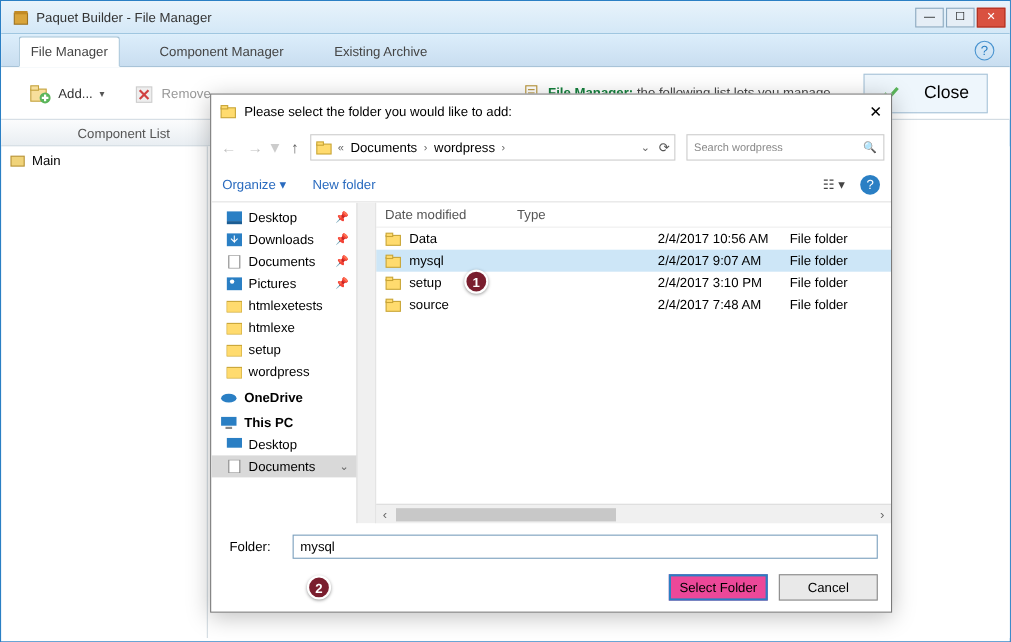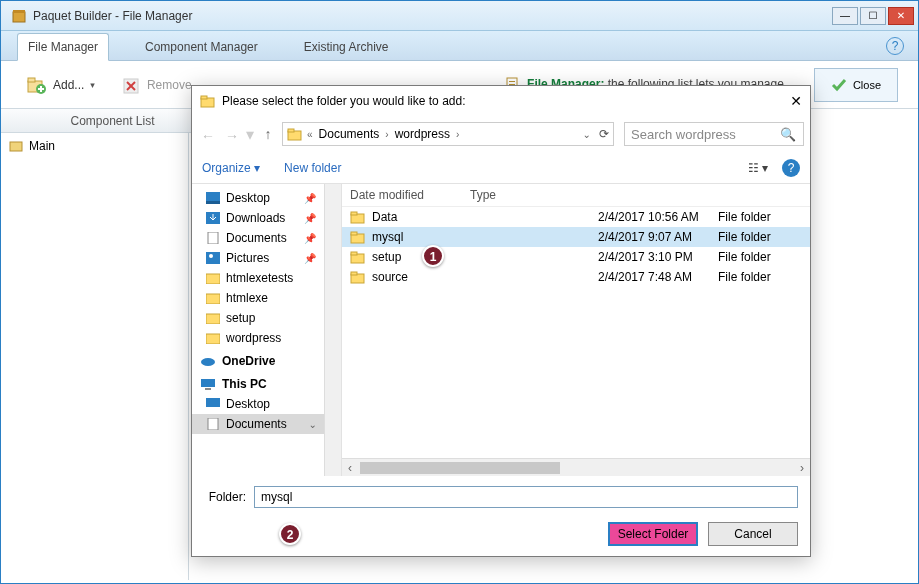--- a/index.html
+++ b/index.html
@@ -20,21 +20,21 @@
 .tabbar .help-icon { position: absolute; right: 14px; top: 6px; color: #2a7fc4; width: 18px; height: 18px; border: 1px solid #4a94d0; border-radius: 50%; text-align: center; font-size: 12px; line-height: 16px; }
 
 
 .ribbon { background: #fff; height: 48px; display: flex; align-items: center; padding: 0 20px; gap: 14px; border-bottom: 1px solid #cfd9e0; }
 .ribbon .btn { display: flex; align-items: center; gap: 6px; font-size: 12px; color: #333; cursor: pointer; padding: 4px 6px; }
 .ribbon .btn.disabled { color: #999; }
 .ribbon .btn .arrow { font-size: 9px; color: #555; }
 .icon-add { width: 20px; height: 20px; display: inline-block; }
 .ribbon .info-panel { margin-left: auto; font-size: 12px; max-width: 310px; color: #444; display: flex; gap: 6px; align-items: flex-start; }
 .ribbon .info-panel a { color: #15803d; font-weight: bold; text-decoration: underline; }
-.ribbon .close-btn { margin-left: 16px; border: 1px solid #a8c3d8; background: #eef6fc; padding: 8px 16px; font-size: 11px; display: flex; align-items: center; gap: 6px; cursor: pointer; }
+.ribbon .close-btn { margin-left: 16px; border: 1px solid #a8c3d8; background: #eef6fc; padding: 8px 16px; font-size: 16px; display: flex; align-items: center; gap: 22px; cursor: pointer; }
 
 
 .content-header { display: flex; height: 24px; }
 .content-header .pane-title { width: 224px; text-align: center; font-size: 12px; color: #555; background: linear-gradient(#fbfcfd,#e9eef2); border-bottom: 1px solid #cfd9e0; border-right: 1px solid #cfd9e0; line-height: 24px; }
 .content-area { display: flex; height: calc(100% - 135px); }
 .sidepanel { width: 188px; border-right: 1px solid #cfd9e0; padding: 4px; text-align: right; }
 .sidepanel .item { display: flex; align-items: center; gap: 6px; font-size: 12px; padding: 2px 4px; }
 .mainpanel { flex: 1; background: #fff; }
 
 
@@ -43,21 +43,21 @@
 .dialog-title .close-x { margin-left: auto; font-size: 14px; cursor: pointer; }
 
 .dialog-nav { display: flex; align-items: center; height: 36px; padding: 0 6px; gap: 4px; }
 .dialog-nav .nav-arrow { color: #c0c0c0; font-size: 14px; width: 20px; text-align: center; }
 .dialog-nav .nav-arrow.up { color: #666; }
 .dialog-nav .sep { color: #ccc; }
 .dialog-nav .addr { display: flex; align-items: center; border: 1px solid #ccc; height: 24px; flex: 1; padding: 0 4px; font-size: 12px; gap: 4px; }
 .dialog-nav .addr .crumb { margin: 0 2px; cursor: pointer; }
 .dialog-nav .addr .chev { color: #666; font-size: 10px; }
 .dialog-nav .refresh { margin-left: 4px; color: #555; cursor: pointer; }
-.dialog-nav .search { border: 1px solid #ccc; height: 24px; width: 180px; margin-left: 6px; display: flex; align-items: center; padding: 0 6px; font-size: 13px; color: #888; }
+.dialog-nav .search { border: 1px solid #ccc; height: 24px; width: 180px; margin-left: 6px; display: flex; align-items: center; padding: 0 6px; font-size: 10px; color: #888; }
 .dialog-nav .search .mag { margin-left: auto; color: #888; }
 
 .dialog-toolbar { display: flex; align-items: center; height: 32px; padding: 0 10px; font-size: 12px; border-bottom: 1px solid #e2e2e2; }
 .dialog-toolbar .link { color: #2a6bbf; cursor: pointer; }
 .dialog-toolbar .vspacer { flex: 1; }
 .dialog-toolbar .view-icon { color: #444; margin-right: 14px; cursor: pointer; }
 .dialog-toolbar .help { width: 18px; height: 18px; background: #2a7fc4; color: #fff; border-radius: 50%; font-size: 12px; line-height: 18px; text-align: center; }
 
 .dialog-body { display: flex; flex: 1; overflow: hidden; }
 .dlg-tree { width: 150px; border-right: 1px solid #e2e2e2; font-size: 12px; padding: 4px 0; overflow: hidden; position: relative; }
@@ -74,21 +74,21 @@
 .dlg-list .cols .cdate { width: 120px; }
 .dlg-list .row { display: flex; align-items: center; padding: 3px 8px; }
 .dlg-list .row .cname { width: 248px; display: flex; align-items: center; gap: 6px; }
 .dlg-list .row .cdate { width: 120px; }
 .dlg-list .row.sel { background: #cde6f7; }
 .dlg-list .hscroll { margin-top: auto; height: 18px; background: #f0f0f0; border-top: 1px solid #ddd; display: flex; align-items: center; }
 .dlg-list .hscroll .arrow { width: 16px; text-align: center; color: #666; cursor: pointer; }
 .dlg-list .hscroll .thumb { height: 12px; background: #c8c8c8; width: 200px; margin-left: 2px; }
 
 .dialog-footer { padding: 10px 12px; }
-.dialog-footer .folder-row { display: flex; align-items: center; gap: 8px; font-size: 12px; }
+.dialog-footer .folder-row { display: flex; align-items: center; gap: 20px; font-size: 12px; }
 .dialog-footer .folder-row label { width: 42px; text-align: right; }
 .dialog-footer .folder-row input { flex: 1; border: 1px solid #7a9fbd; height: 22px; padding: 0 6px; font-size: 12px; }
 .dialog-footer .btns { display: flex; justify-content: flex-end; gap: 10px; margin-top: 14px; position: relative; }
 .dialog-footer .btns button { width: 90px; height: 24px; font-size: 12px; border: 1px solid #888; background: #e9e9e9; cursor: pointer; }
 .dialog-footer .btns button.primary { border: 2px solid #2a7fc4; background: #ec4899; }
 
 .callout { position: absolute; width: 22px; height: 22px; background: #7a1e2e; border: 2px solid #fff; border-radius: 50%; color: #fff; font-size: 12px; font-weight: bold; text-align: center; line-height: 20px; box-shadow: 0 1px 3px rgba(0,0,0,0.4); }
 
 
 svg { display: block; }

